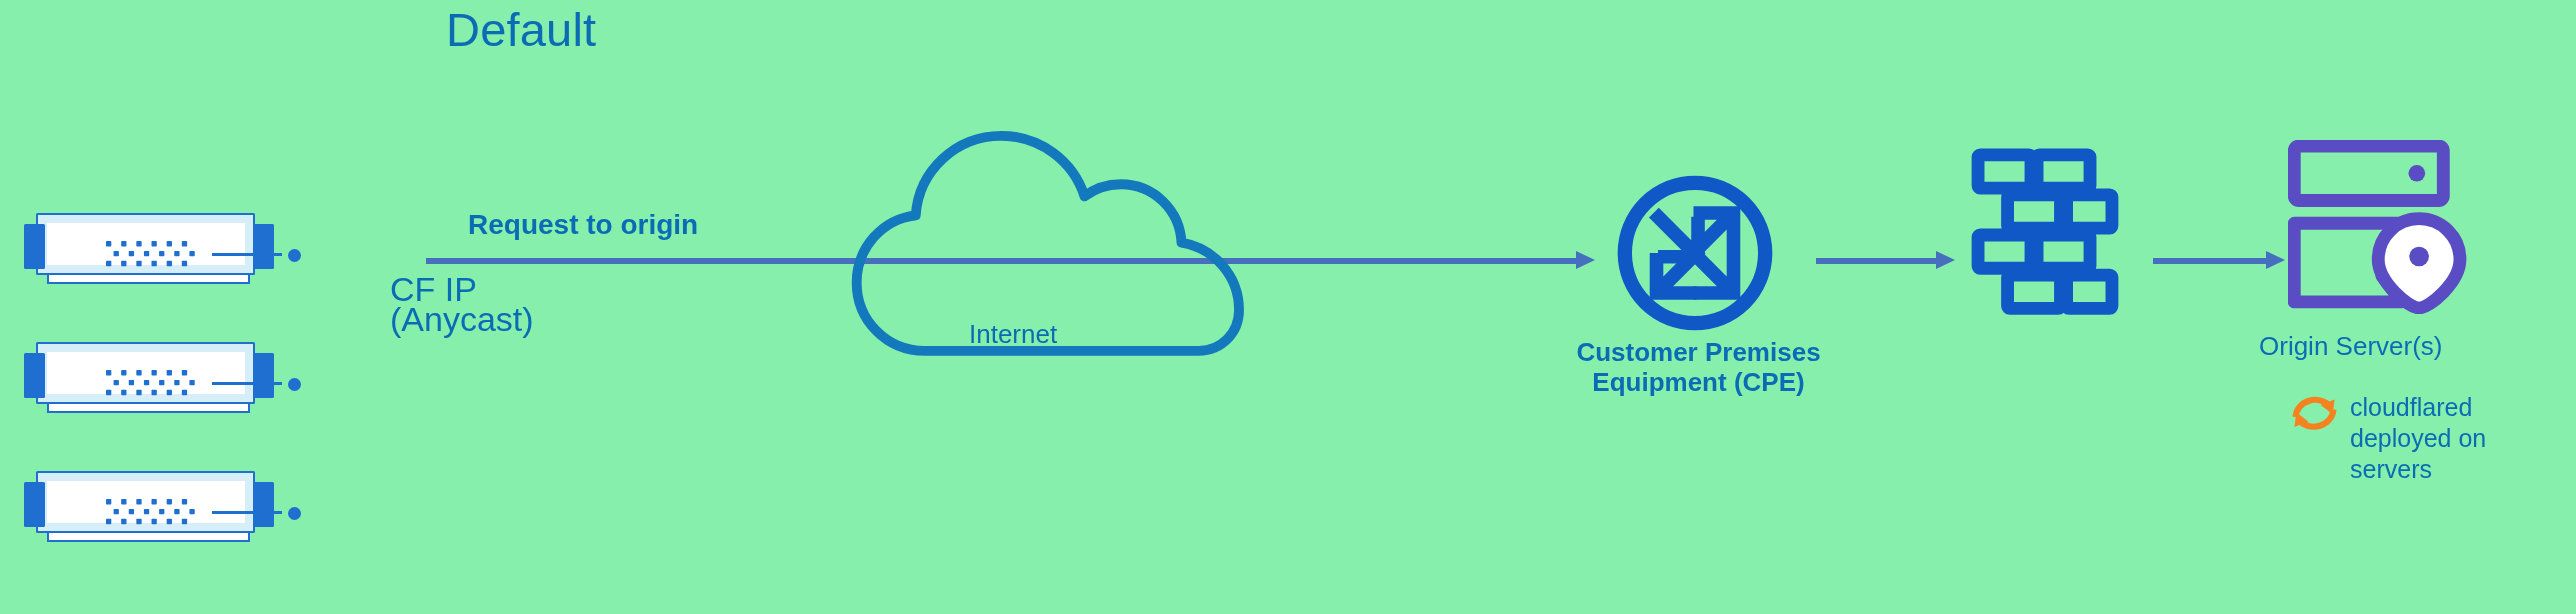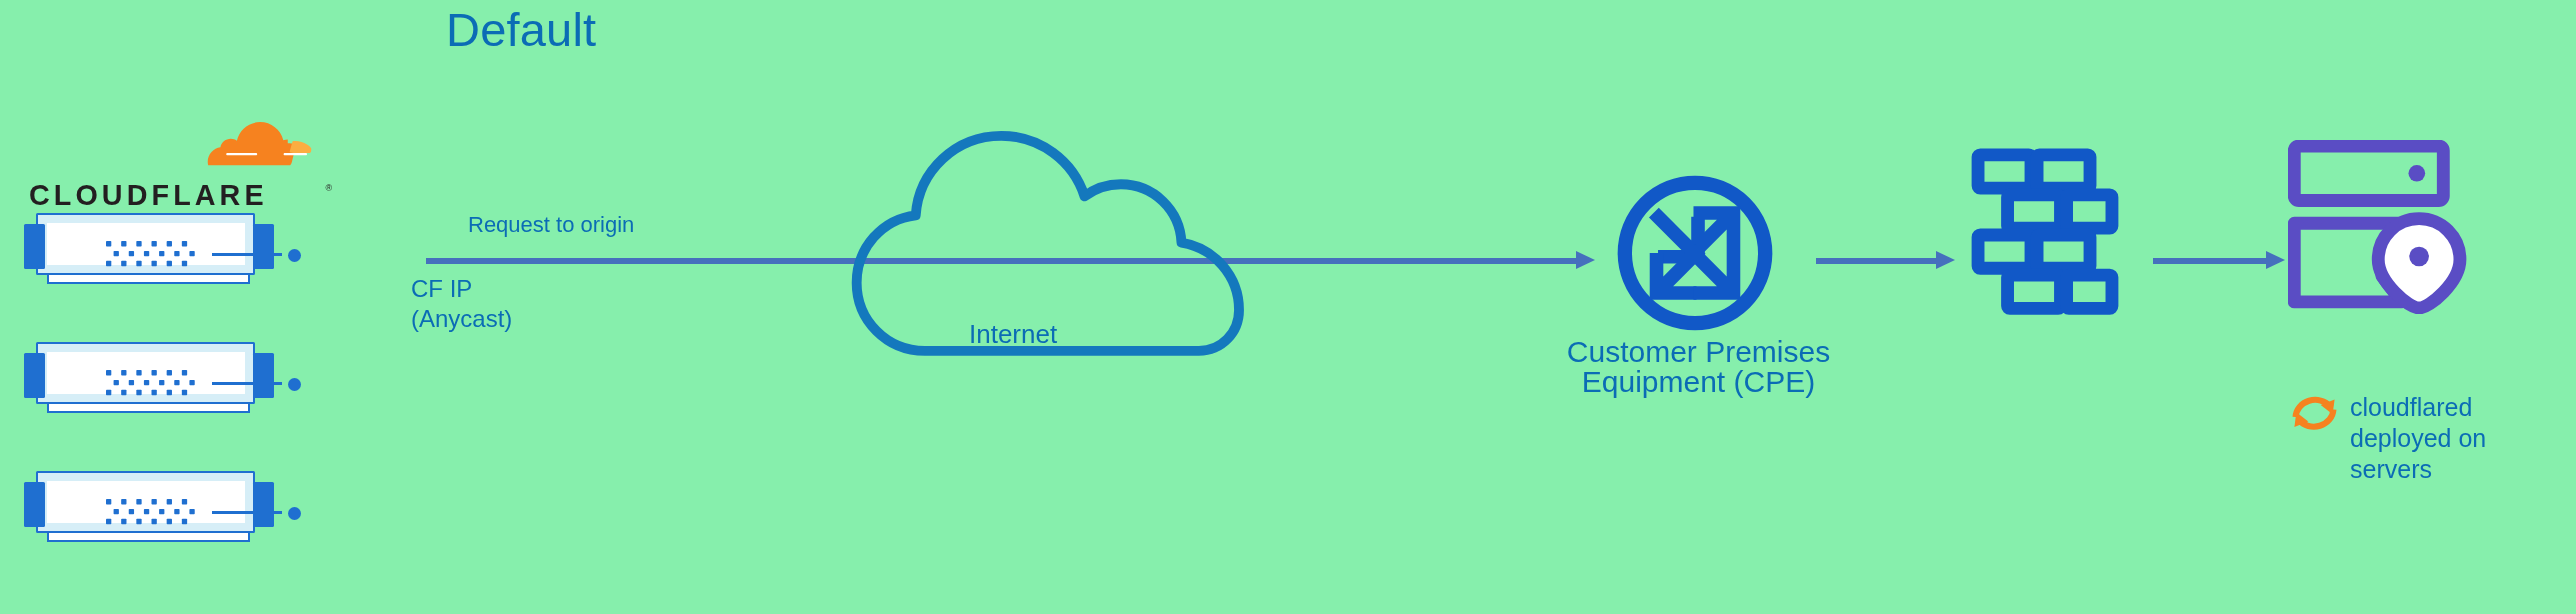--- a/index.html
+++ b/index.html
@@ -144,24 +144,24 @@
 
   
   .label {
     color: #0b6cb5;
     font-size: 25px;
     line-height: 30px;
     white-space: pre-line;
   }
   .label.center { text-align: center; }
 
-  #label-request-to-origin { left: 468px; top: 210px; font-size: 22px; }
-  #label-cf-ip { left: 390px; top: 274px; font-size: 24px; margin-left: 21px; }
+  #label-request-to-origin { left: 468px; top: 210px; font-size: 28px; font-weight: bold; }
+  #label-cf-ip { left: 390px; top: 274px; font-size: 34px; }
   #label-internet { left: 969px; top: 303px; font-size: 26px; margin-top: 16px; }
-  #label-cpe { left: 1536px; top: 337px; width: 325px; font-size: 30px; }
+  #label-cpe { left: 1536px; top: 337px; width: 325px; font-size: 26px; font-weight: bold; }
   #label-firewall { left: 1884px; top: 331px; width: 325px; font-size: 26px; }
   #label-origin-server { left: 2259px; top: 331px; width: 288px; font-size: 26px; }
   #label-cloudflared {
     left: 2350px; top: 392px; width: 174px;
     font-size: 25px; line-height: 31px;
   }
 
   
   #internet-cloud { left: 840px; top: 110px; width: 424px; height: 250px; }
   #cpe-icon       { left: 1612px; top: 170px; width: 166px; height: 166px; }
@@ -169,36 +169,20 @@
   #origin-icon    { left: 2288px; top: 140px; width: 182px; height: 174px; }
   #cloudflared-icon { left: 2288px; top: 386px; width: 53px; height: 53px; }
 </style>
 </head>
 <body>
 
 <div id="canvas">
 
   <div class="abs" id="diagram-title">Default</div>
 
-  <div class="abs" id="cloudflare-logo">
-    <div class="cf-mark">
-      <svg viewBox="0 0 200 92" width="151" height="70" xmlns="http://www.w3.org/2000/svg">
-        <path d="M152 36c-2 0-4 .3-5.9.9C142.5 23.2 130.1 13 115.3 13c-15 0-27.6 10.6-30.7 24.7-2.3-1.6-5.1-2.5-8.1-2.5-6.7 0-12.3 4.7-13.7 11C53.9 47.3 46 55.5 46 65.5c0 1.6.2 3.2.6 4.7h108.6c1.1-1.2 1.9-2.7 2.3-4.4l5.1-21.8c.2-.7-.2-1.5-.9-1.7-2.9-.9-6-1.3-9.7-1.3z" fill="#f6821f"></path>
-        <path d="M162 38c-.9 0-1.8.1-2.6.2-.6.1-1.1.5-1.3 1.1l-3.5 12.2c-.2.7.2 1.5.9 1.7 1.3.4 2.7.6 4.1.6h21.5c.7 0 1.3-.4 1.5-1.1.4-1.4.6-2.8.6-4.3C183.2 46 173.7 38 162 38z" fill="#fbad41"></path>
-        <path d="M110 54H72c-.8 0-1.5.7-1.5 1.5S71.2 57 72 57h38c.8 0 1.5-.7 1.5-1.5S110.8 54 110 54z" fill="#ffffff"></path>
-        <path d="M176 54h-28c-.8 0-1.5.7-1.5 1.5S147.2 57 148 57h28c.8 0 1.5-.7 1.5-1.5S176.8 54 176 54z" fill="#ffffff"></path>
-      </svg>
-    </div>
-    <div class="cf-wordmark">
-      <svg viewBox="0 0 410 42" width="310" height="32" xmlns="http://www.w3.org/2000/svg">
-        <text x="0" y="34" font-family="'Liberation Sans', sans-serif" font-size="38" font-weight="bold" letter-spacing="5.4" fill="#231f20">CLOUDFLARE</text>
-        <text x="392" y="16" font-family="'Liberation Sans', sans-serif" font-size="12" fill="#231f20">®</text>
-      </svg>
-    </div>
-  </div>
 
   <div class="abs server-unit" style="left:0px; top:213px;">
     <div class="su-body"></div>
     <div class="su-tab su-tab-l"></div>
     <div class="su-tab su-tab-r"></div>
     <div class="su-panel">
       <svg class="su-dots" viewBox="0 0 120 34">
         <g fill="#1f6fd0">
           <rect x="0" y="0" width="7" height="7" rx="1"></rect>
           <rect x="20" y="0" width="7" height="7" rx="1"></rect>
@@ -377,20 +361,21 @@
       <path d="M8 110 L150 110 L124 144 L124 180 L150 214 L8 214 Z" fill="none" stroke="#5a4dc4" stroke-width="17" stroke-linejoin="round"></path>
 
       <path d="M173 104
                C 203 104 227 128 227 158
                C 227 188 187 222 173 222
                C 159 222 119 188 119 158
                C 119 128 143 104 173 104 Z" fill="#ffffff" stroke="#5a4dc4" stroke-width="17" stroke-linejoin="round"></path>
       <circle cx="173" cy="154" r="13" fill="#5a4dc4"></circle>
     </svg>
   </div>
+  <div class="abs label" id="label-origin-server">Origin Server(s)</div>
 
   <div class="abs" id="cloudflared-icon">
     <svg viewBox="0 0 70 70" width="53" height="53" xmlns="http://www.w3.org/2000/svg">
       <g fill="none" stroke="#f6821f" stroke-width="8" stroke-linecap="butt">
         <path d="M10 41 A 26 24 0 0 1 56 27"></path>
         <path d="M60 31 A 26 24 0 0 1 14 45"></path>
       </g>
       <path d="M56 16 L66 33 L46 33 Z" fill="#f6821f" transform="rotate(38 56 25)"></path>
       <path d="M14 56 L4 39 L24 39 Z" fill="#f6821f" transform="rotate(38 14 47)"></path>
     </svg>

